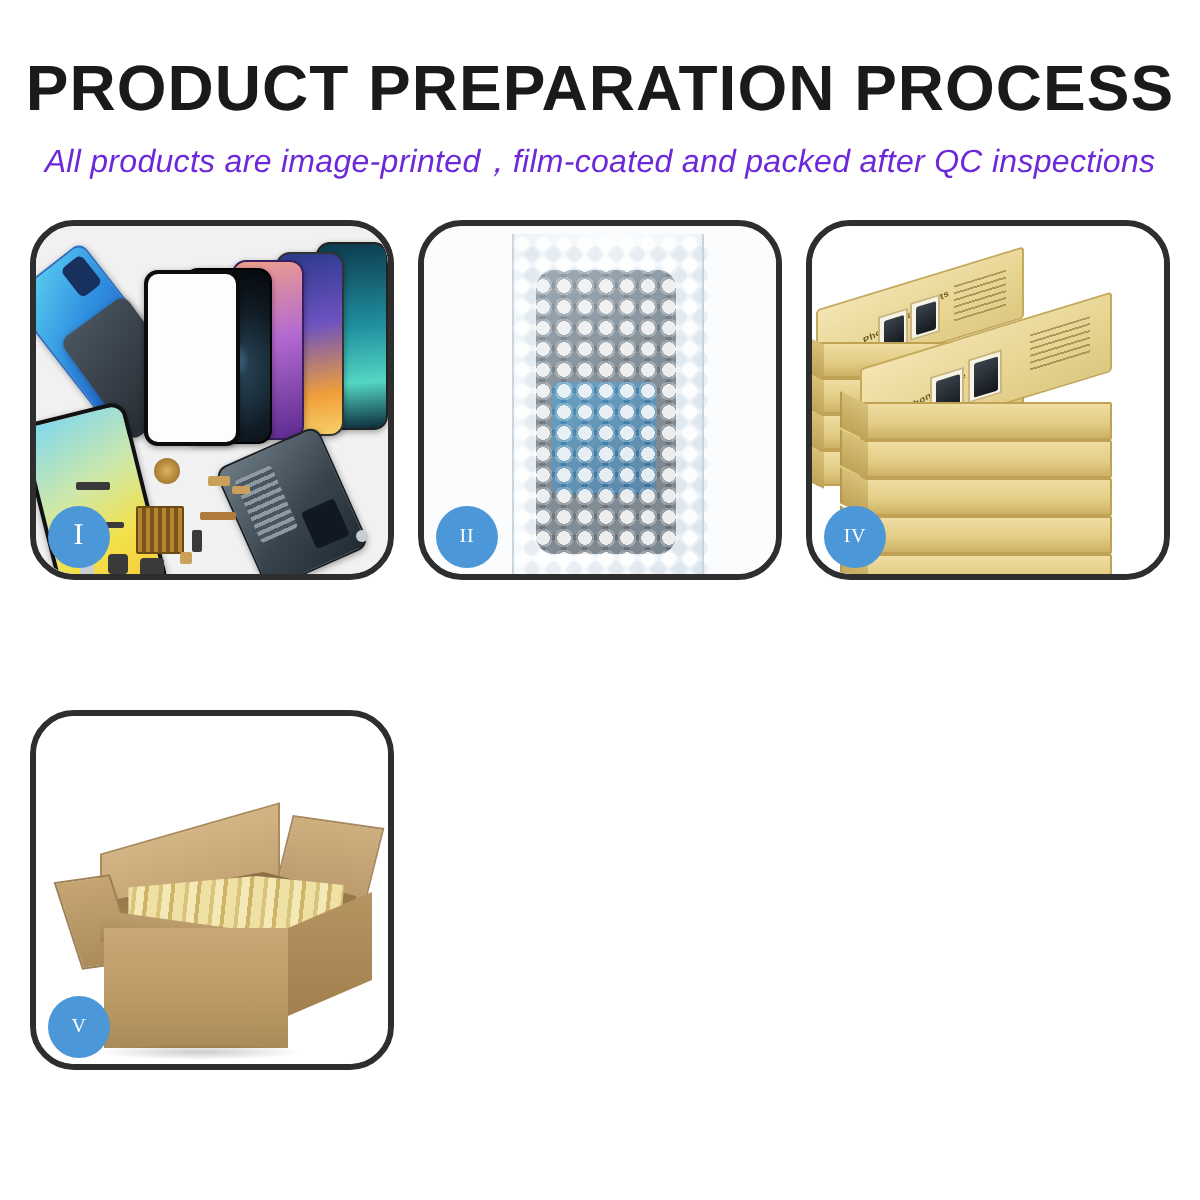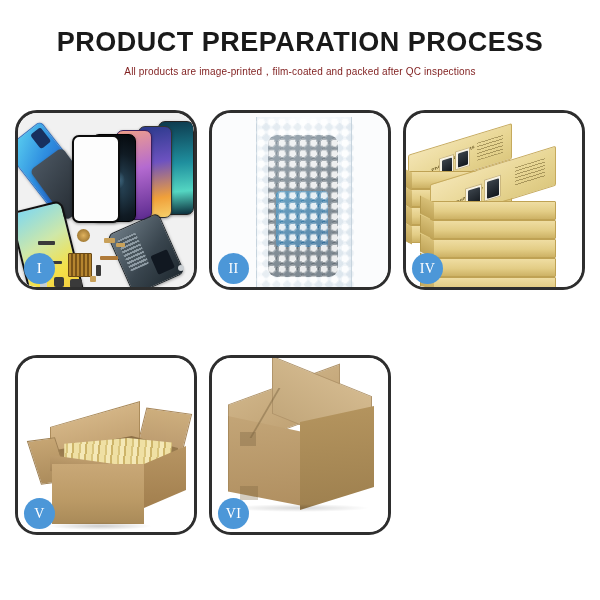--- a/index.html
+++ b/index.html
@@ -16,35 +16,36 @@
   }
 
   
   .header {
     width: 600px;
     padding-top: 28px;
     text-align: center;
   }
   .title {
     font-family: "Liberation Sans", sans-serif;
-    font-size: 27px;
+    font-size: 32px;
     font-weight: bold;
     letter-spacing: 0.5px;
     color: #1a1a1a;
     line-height: 1.05;
     white-space: nowrap;
   }
   .subtitle {
     margin-top: 9px;
     font-family: "Liberation Sans", sans-serif;
-    font-size: 10px;
+    font-size: 16px;
     font-weight: normal;
-    color: #7f1d1d;
+    color: #6d28d9;
     letter-spacing: 0.15px;
     white-space: nowrap;
+    font-style: italic;
   }
 
   
   .grid {
     position: absolute;
     left: 0;
     top: 110px;
     width: 600px;
     display: grid;
     grid-template-columns: repeat(3, 182px);
@@ -80,21 +81,21 @@
     border-radius: 50%;
     background: #4c97d8;
     color: #ffffff;
     font-family: "Liberation Serif", serif;
     font-size: 15px;
     line-height: 31px;
     text-align: center;
     letter-spacing: 0.4px;
     z-index: 40;
   }
-  .badge.small { font-size: 14px; }
+  .badge.small { font-size: 10px; }
 
   
   .p1-bg { position:absolute; inset:0; background:#f1f1f1; }
   .p1-phone {
     position: absolute;
     border-radius: 5px;
     box-shadow: 0 1px 3px rgba(0,0,0,.35);
   }
   .ph-a { 
     left: 4px; top: 14px; width: 44px; height: 72px;
@@ -537,28 +538,14 @@
       <div class="p5-goods"></div>
       <div class="p5-flap-left"></div>
       <div class="p5-flap-front"></div>
       <div class="p5-right"></div>
       <div class="p5-front"></div>
       <div class="p5-shadow"></div>
     </div>
     <div class="badge small">V</div>
   </div>
 
-  <div class="panel">
-    <div class="panel-inner">
-      <div class="p6-bg"></div>
-      <div class="p6-top"></div>
-      <div class="p6-top2"></div>
-      <div class="p6-left"></div>
-      <div class="p6-right"></div>
-      <div class="p6-seam"></div>
-      <div class="p6-tape"></div>
-      <div class="p6-tape2"></div>
-      <div class="p6-shadow"></div>
-    </div>
-    <div class="badge small">VI</div>
-  </div>
 
 </div>
 
 </body></html>

